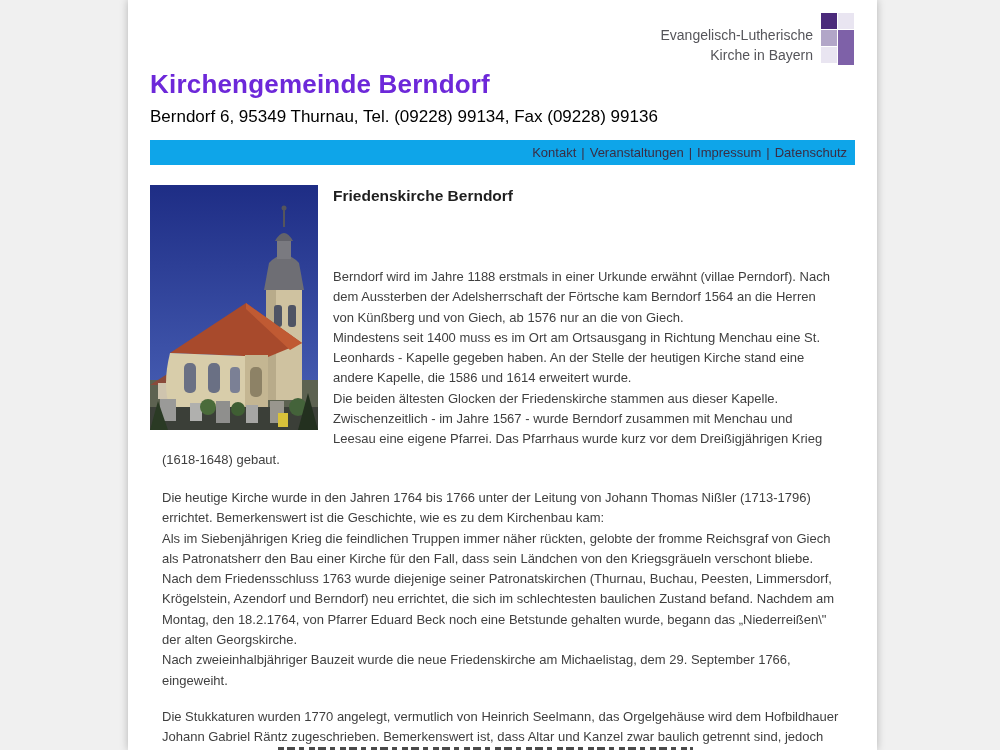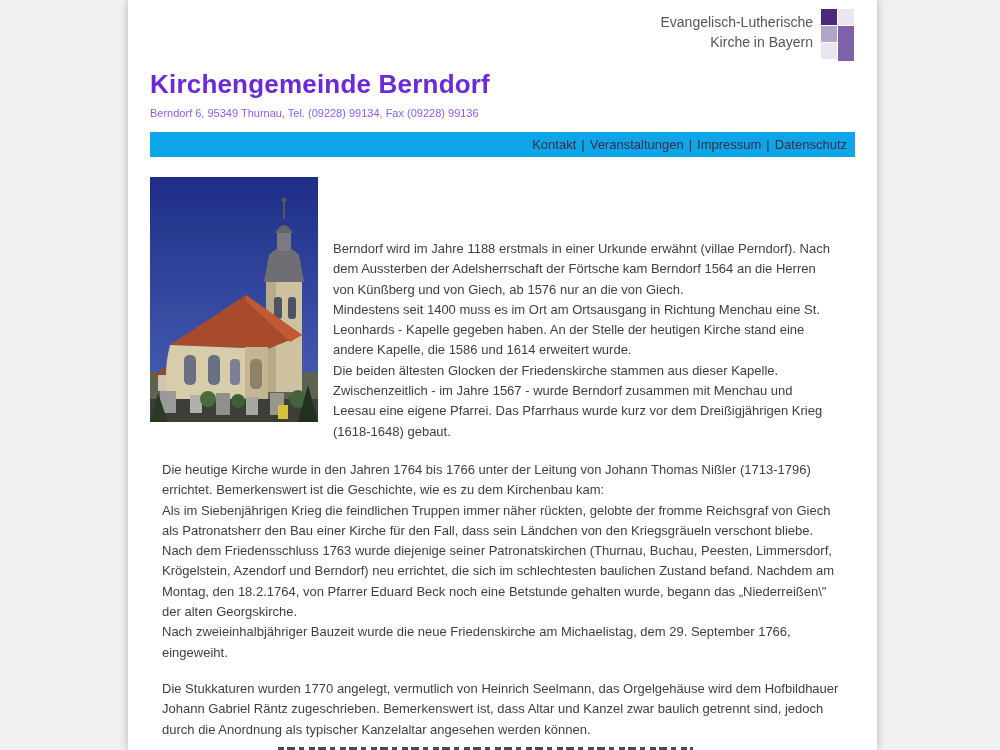--- a/index.html
+++ b/index.html
@@ -2,32 +2,32 @@
 <html><head>
 <meta charset="utf-8">
 <style>
   html,body{margin:0;padding:0;}
   .page{position:relative;width:1000px;height:750px;background:#f0f0f0;overflow:hidden;
         font-family:"Liberation Sans",sans-serif;}
   .content-box{position:absolute;left:128px;top:0;width:749px;height:750px;background:#ffffff;
         box-shadow:0 0 8px rgba(0,0,0,0.25);box-sizing:border-box;padding:0 22px;overflow:hidden;}
 
   
-  .brand{display:flex;justify-content:flex-end;align-items:flex-start;gap:8px;padding-top:9px;height:56px;}
+  .brand{display:flex;justify-content:flex-end;align-items:flex-end;gap:8px;padding-top:9px;height:56px;}
   .brand-text{text-align:right;color:#55555a;font-size:14px;line-height:20px;padding-top:3px;}
   .brand-mark{position:relative;width:34px;height:52px;}
   .brand-mark span{position:absolute;display:block;}
   .sq1{left:0;top:0;width:16px;height:16px;background:#4b2a7b;}
   .sq2{left:0;top:17px;width:16px;height:16px;background:#b2a6c8;}
   .sq3{left:0;top:34px;width:16px;height:16px;background:#e9e5f1;}
   .sq4{left:17px;top:0;width:16px;height:16px;background:#e9e5f1;}
   .sq5{left:17px;top:17px;width:16px;height:35px;background:#7e61a8;}
 
   h1.title{margin:4px 0 0;font-size:26px;font-weight:bold;color:#6d28d9;letter-spacing:0.2px;}
-  .address{margin-top:7px;font-size:11px;color:#8b5cf6;}
+  .address{margin-top:7px;font-size:17px;color:#000000;}
 
   nav.mainnav{margin-top:13px;height:25px;line-height:25px;background:#0ea5e9;
         text-align:right;padding-right:8px;font-size:13px;color:#3a2d44;}
   nav.mainnav a{color:#3a2d44;text-decoration:none;cursor:pointer;}
   nav.mainnav .sep{margin:0 5px;color:#3a2d44;}
 
   main.article{position:relative;padding-top:20px;}
   .church-photo{float:left;width:168px;height:245px;margin-right:15px;background:#1f2f8a;}
   .church-photo svg{display:block;width:168px;height:245px;}
   h2.article-heading{margin:2px 0 0;font-size:15.5px;font-weight:bold;color:#1e1e1e;}
@@ -113,20 +113,21 @@
           <rect x="120" y="216" width="14" height="22" fill="#99968e"></rect>
           <circle cx="58" cy="222" r="8" fill="#4a6b3a"></circle>
           <circle cx="88" cy="224" r="7" fill="#3f5e33"></circle>
           <circle cx="148" cy="222" r="9" fill="#44633a"></circle>
           <polygon points="148,245 158,208 168,245" fill="#23301f"></polygon>
           <polygon points="0,245 8,216 18,245" fill="#2a3a24"></polygon>
           <rect x="128" y="228" width="10" height="14" fill="#d9c23a"></rect>
         </svg>
       </div>
 
+      <h2 class="article-heading">Friedenskirche Berndorf</h2>
 
       <p class="para p1">Berndorf wird im Jahre 1188 erstmals in einer Urkunde erwähnt (villae Perndorf). Nach
 dem Aussterben der Adelsherrschaft der Förtsche kam Berndorf 1564 an die Herren
 von Künßberg und von Giech, ab 1576 nur an die von Giech.
 Mindestens seit 1400 muss es im Ort am Ortsausgang in Richtung Menchau eine St.
 Leonhards - Kapelle gegeben haben. An der Stelle der heutigen Kirche stand eine
 andere Kapelle, die 1586 und 1614 erweitert wurde.
 Die beiden ältesten Glocken der Friedenskirche stammen aus dieser Kapelle.
 Zwischenzeitlich - im Jahre 1567 - wurde Berndorf zusammen mit Menchau und
 Leesau eine eigene Pfarrei. Das Pfarrhaus wurde kurz vor dem Dreißigjährigen Krieg

